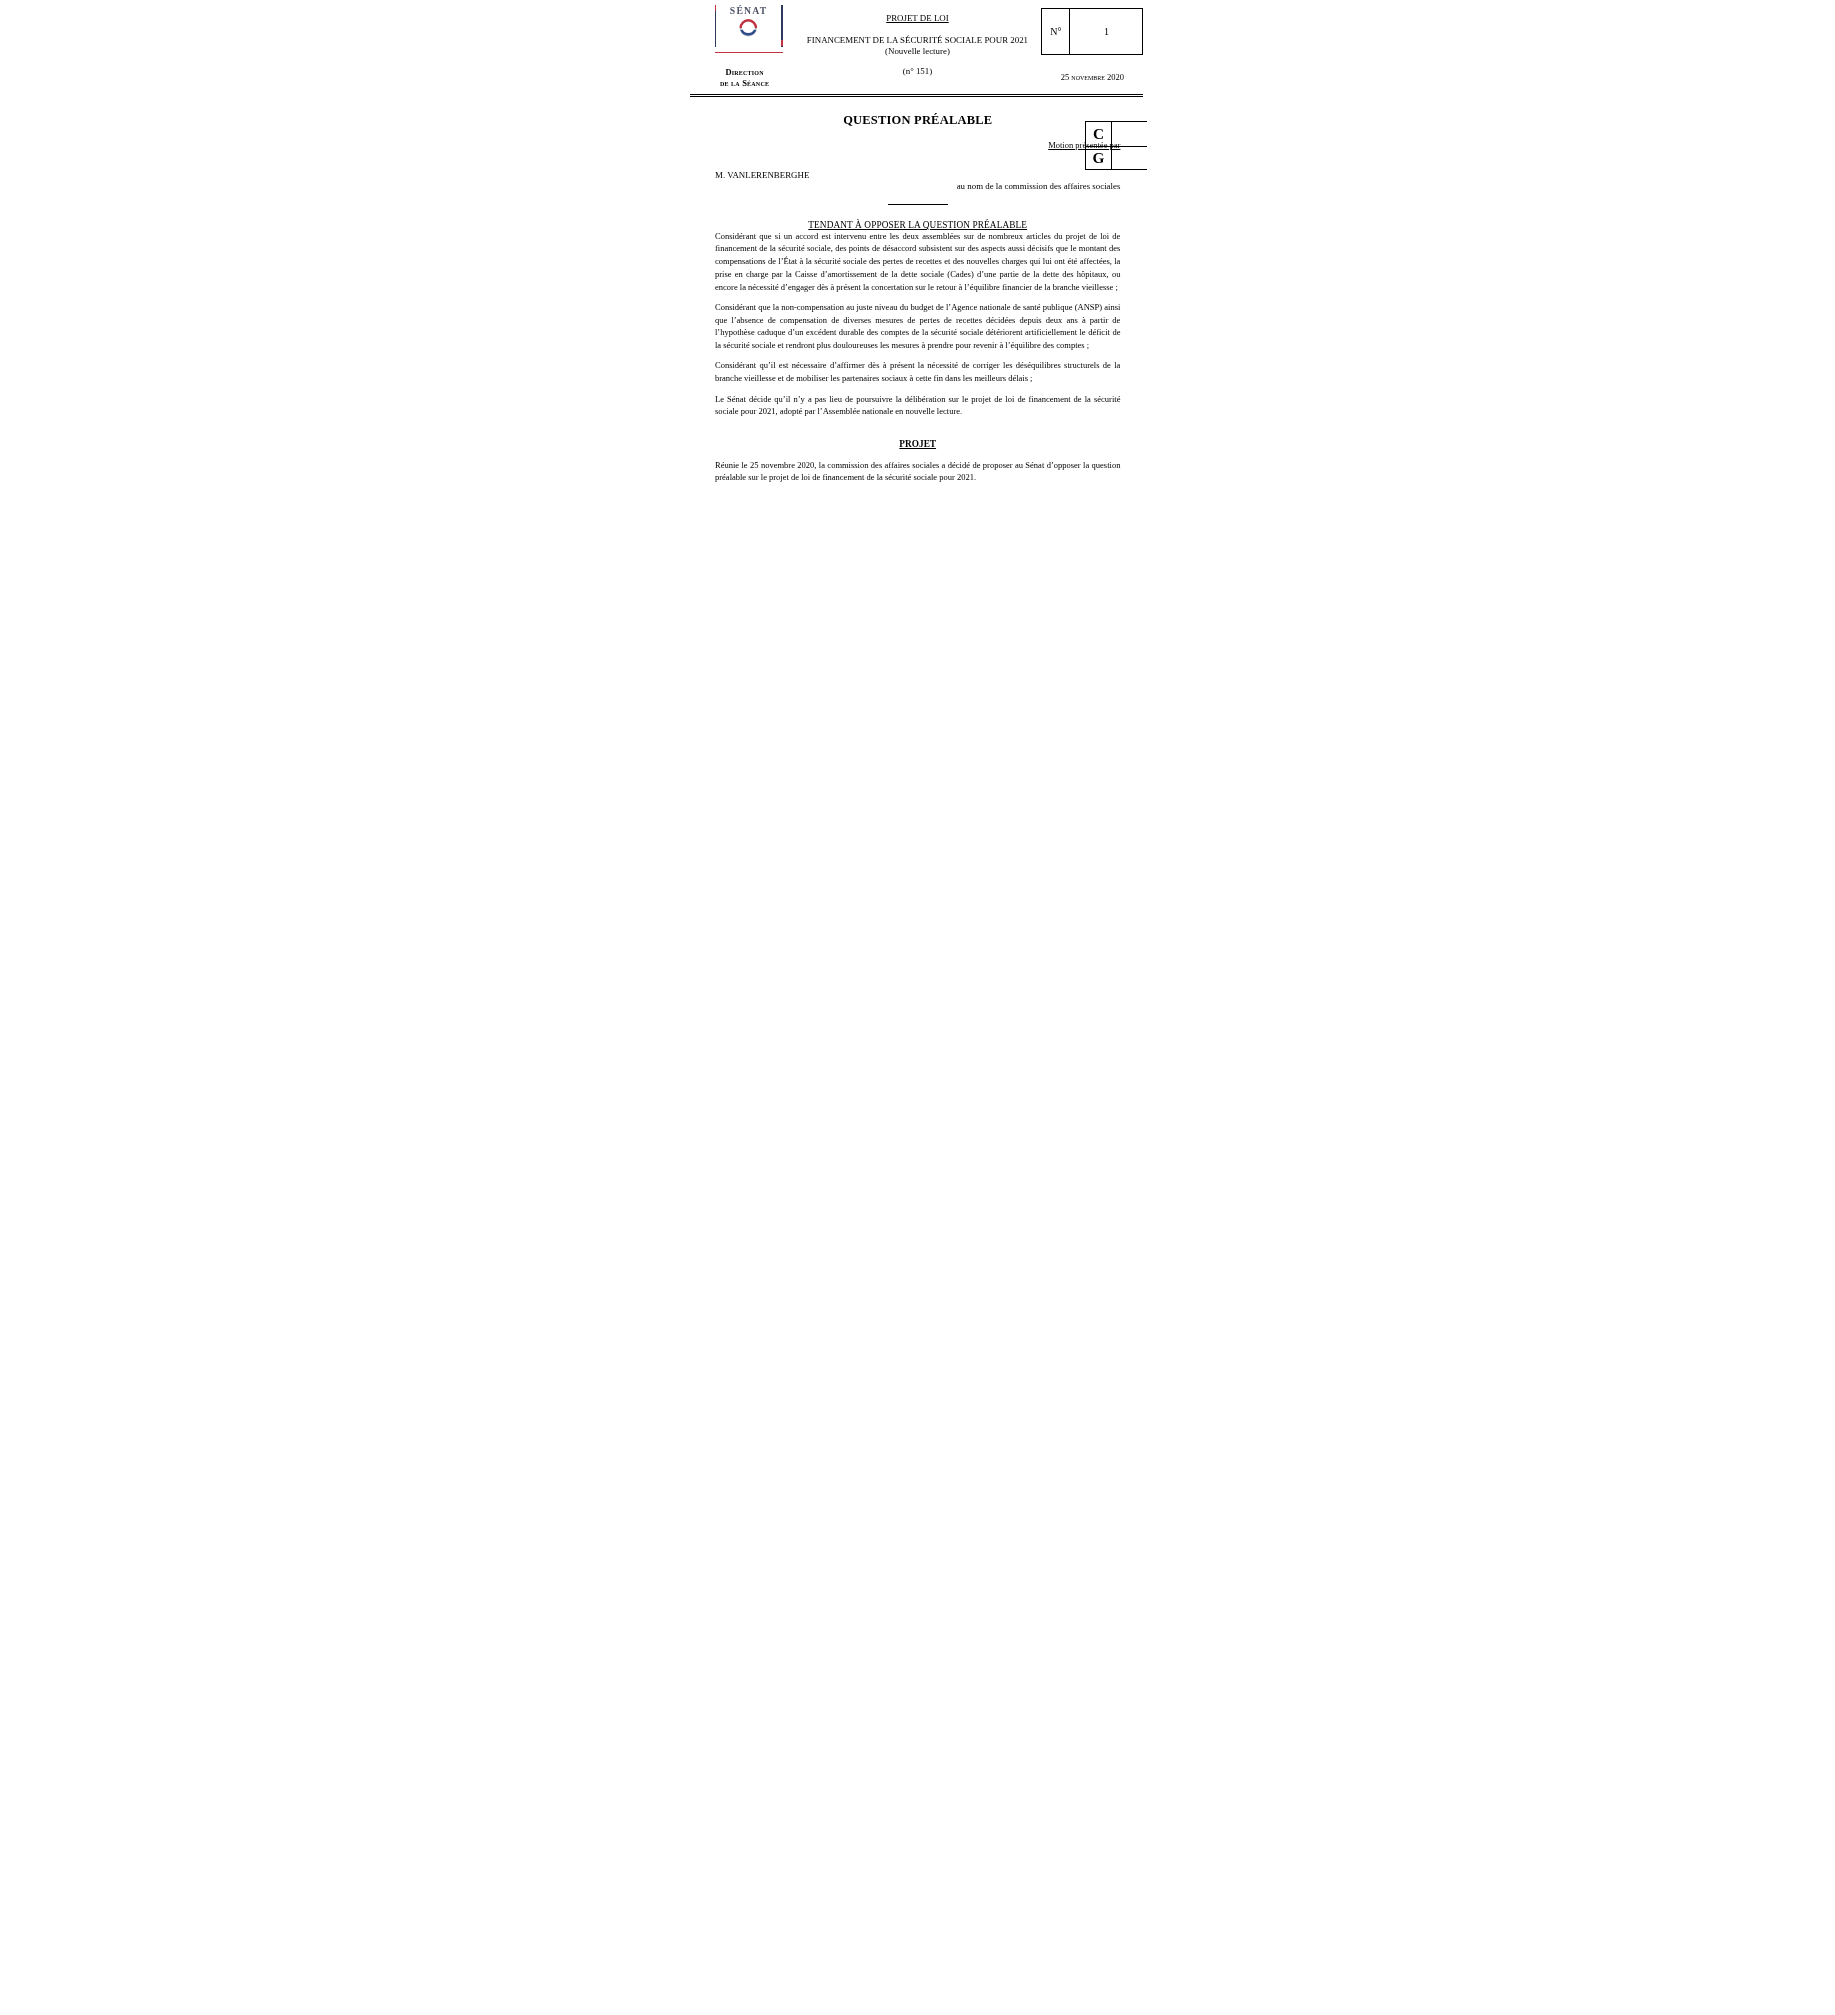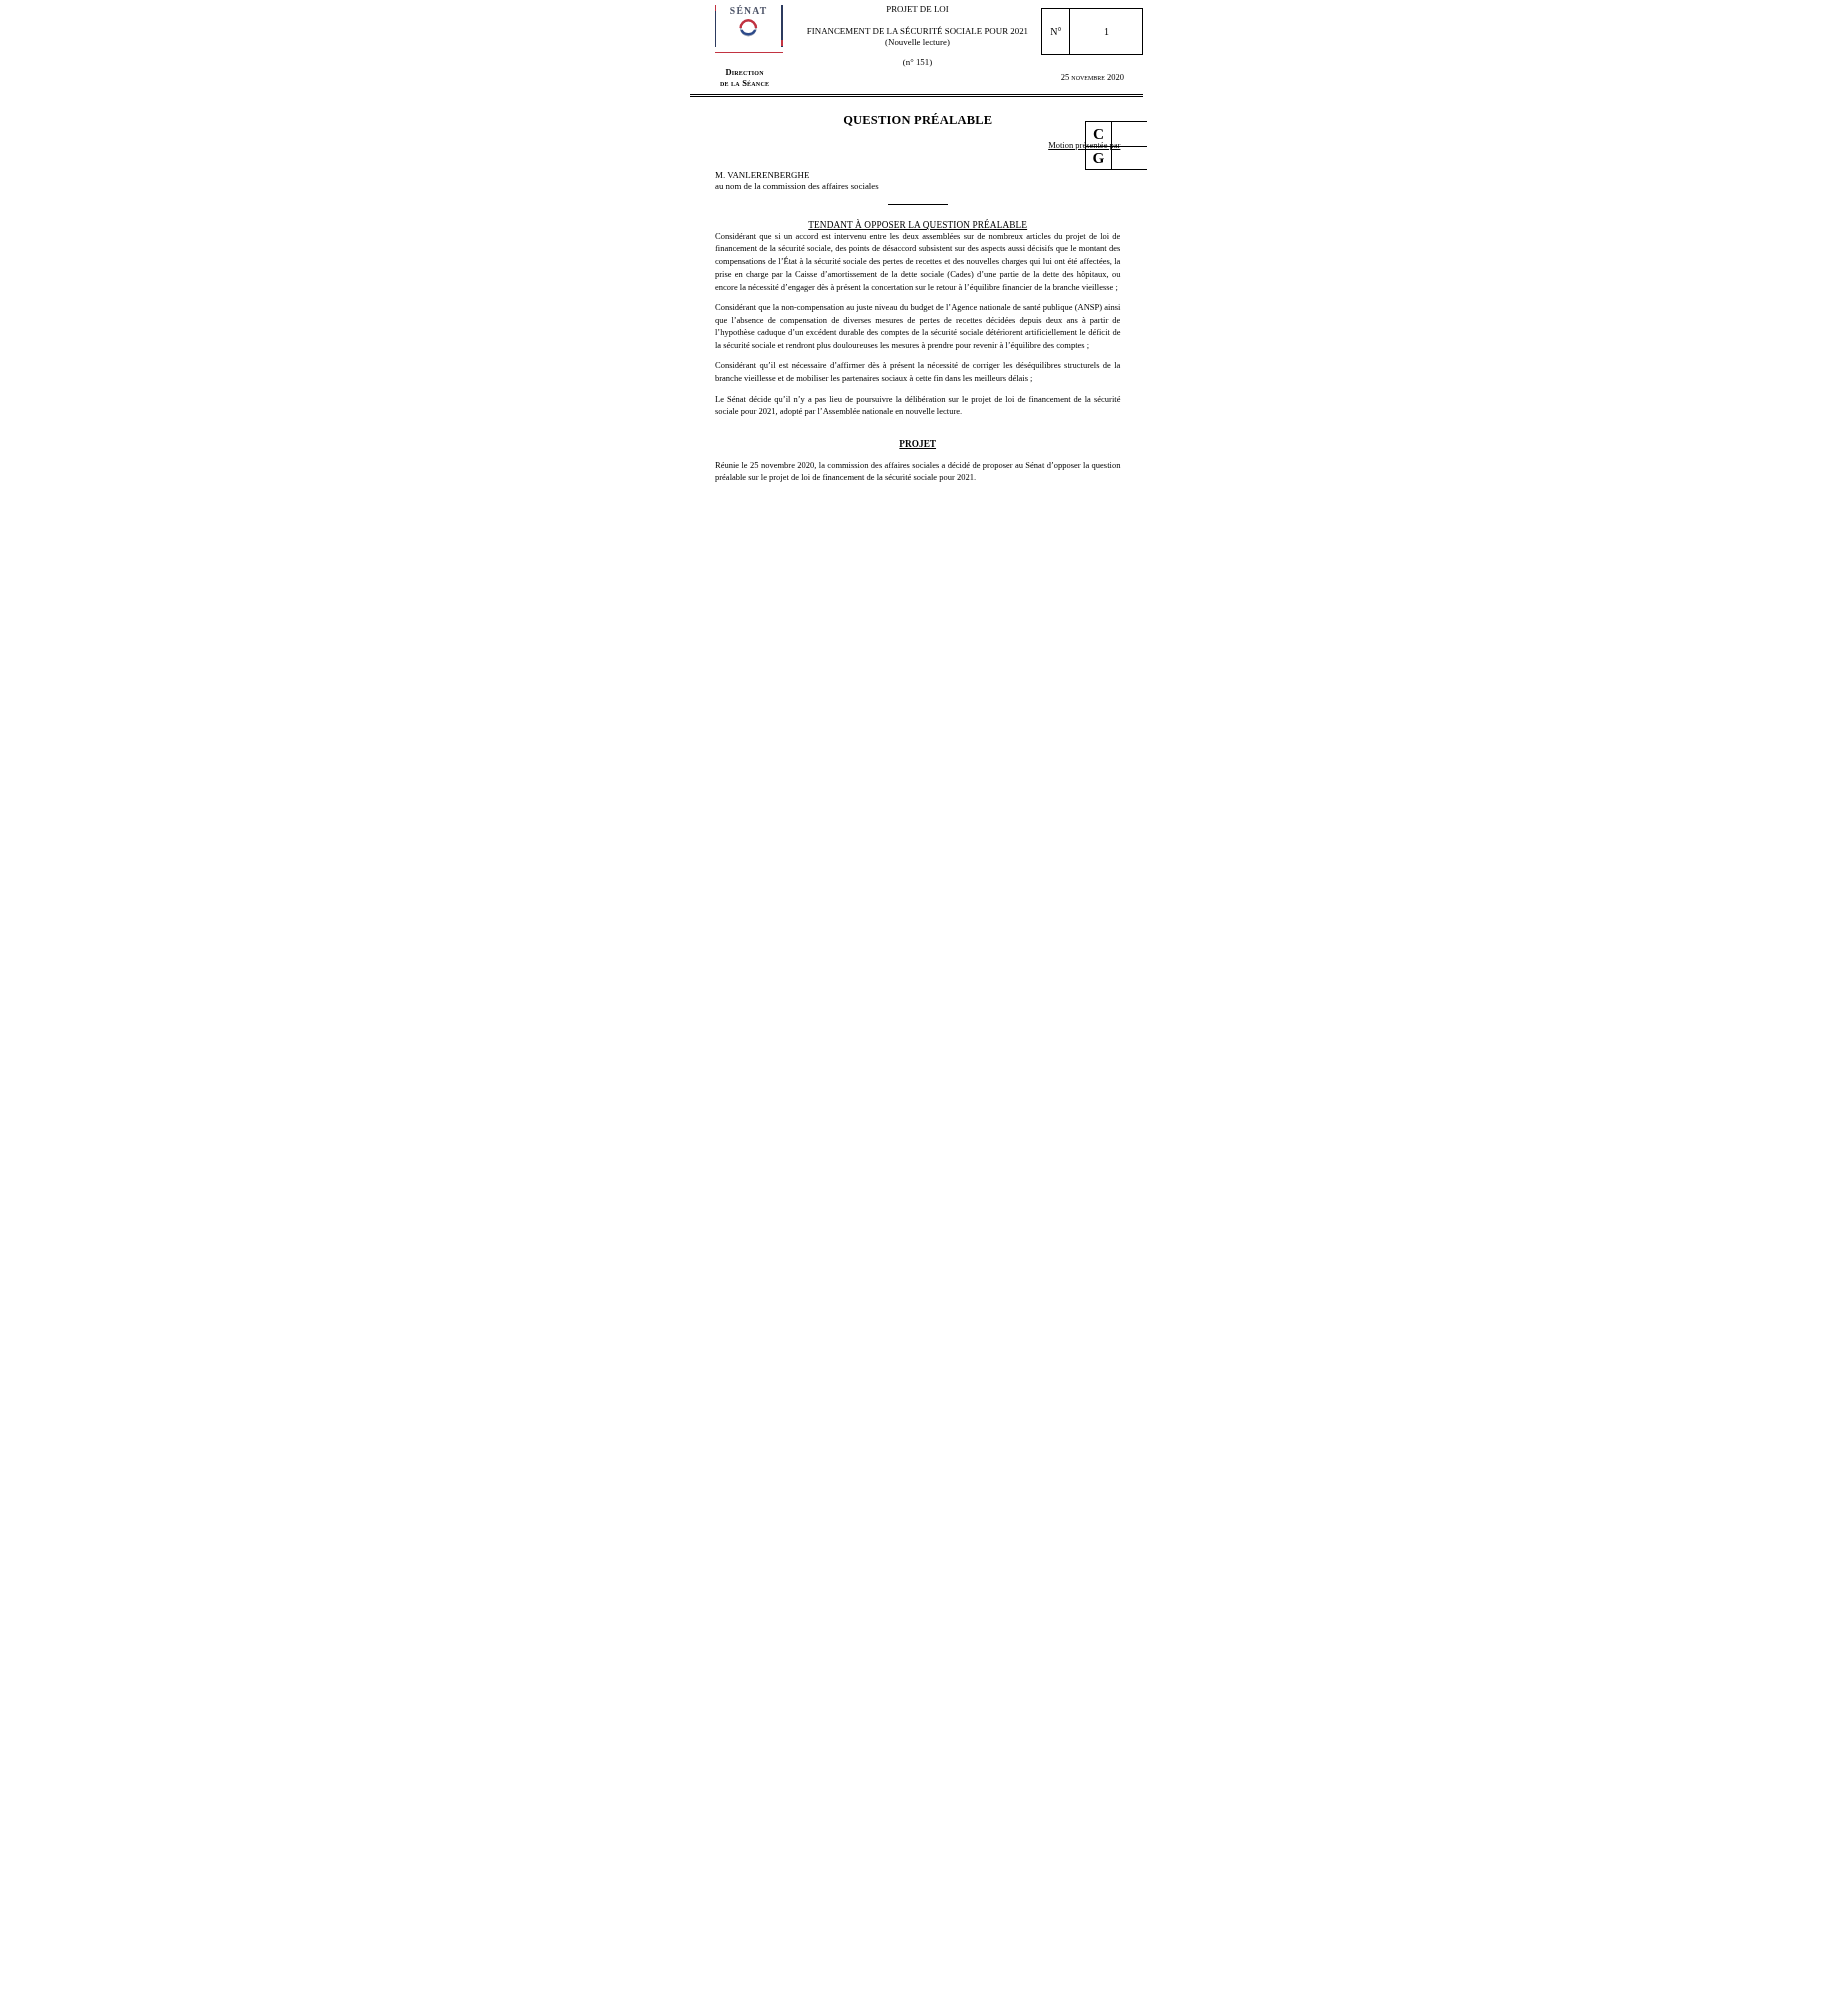--- a/index.html
+++ b/index.html
@@ -60,21 +60,21 @@
     width: 60px;
     text-align: center;
     font-weight: bold;
     font-variant: small-caps;
     font-size: 8.5px;
     line-height: 10.5px;
     letter-spacing: 0.2px;
   }
 
   .header-center { text-align: center; padding-left: 14.5px; }
-  .doc-type   { margin-top: 4px;  font-size: 8.9px; }
+  .doc-type   { margin-top: 13px;  font-size: 8.9px; text-decoration: underline; }
   .doc-title  { margin: 10.5px auto 0; max-width: 250px; font-size: 8.9px; line-height: 12px; }
   .doc-reading{ margin-top: 0.8px;  font-size: 8.9px; }
   .doc-number { margin-top: 10px; font-size: 8.9px; }
 
   .header-right { display: flex; flex-direction: column; align-items: stretch; }
   .numero-box {
     margin-top: 8px;
     height: 45px;
     border: 0.8px solid #000;
     display: grid;
@@ -130,21 +130,21 @@
 
   .motion-title {
     margin: 16px 0 0;
     text-align: center;
     font-size: 12.5px;
     font-weight: bold;
     letter-spacing: 0.2px;
   }
   .presented  { margin: 11.3px 0 0; text-align: right; font-size: 8.5px; text-decoration: underline; }
   .author     { margin: 20px 0 0; font-size: 8.9px; }
-  .behalf     { margin: 1.6px 0 0;  text-align: left; font-size: 8.9px; }
+  .behalf     { margin: 1.6px 0 0;  text-align: right; font-size: 8.9px; }
   .small-rule {
     width: 60px;
     margin: 13px auto 0;
     border-top: 0.6px solid #000;
   }
   .motion-subtitle {
     margin: 14.5px 0 0;
     text-align: center;
     font-size: 9.3px;
     font-weight: normal;

